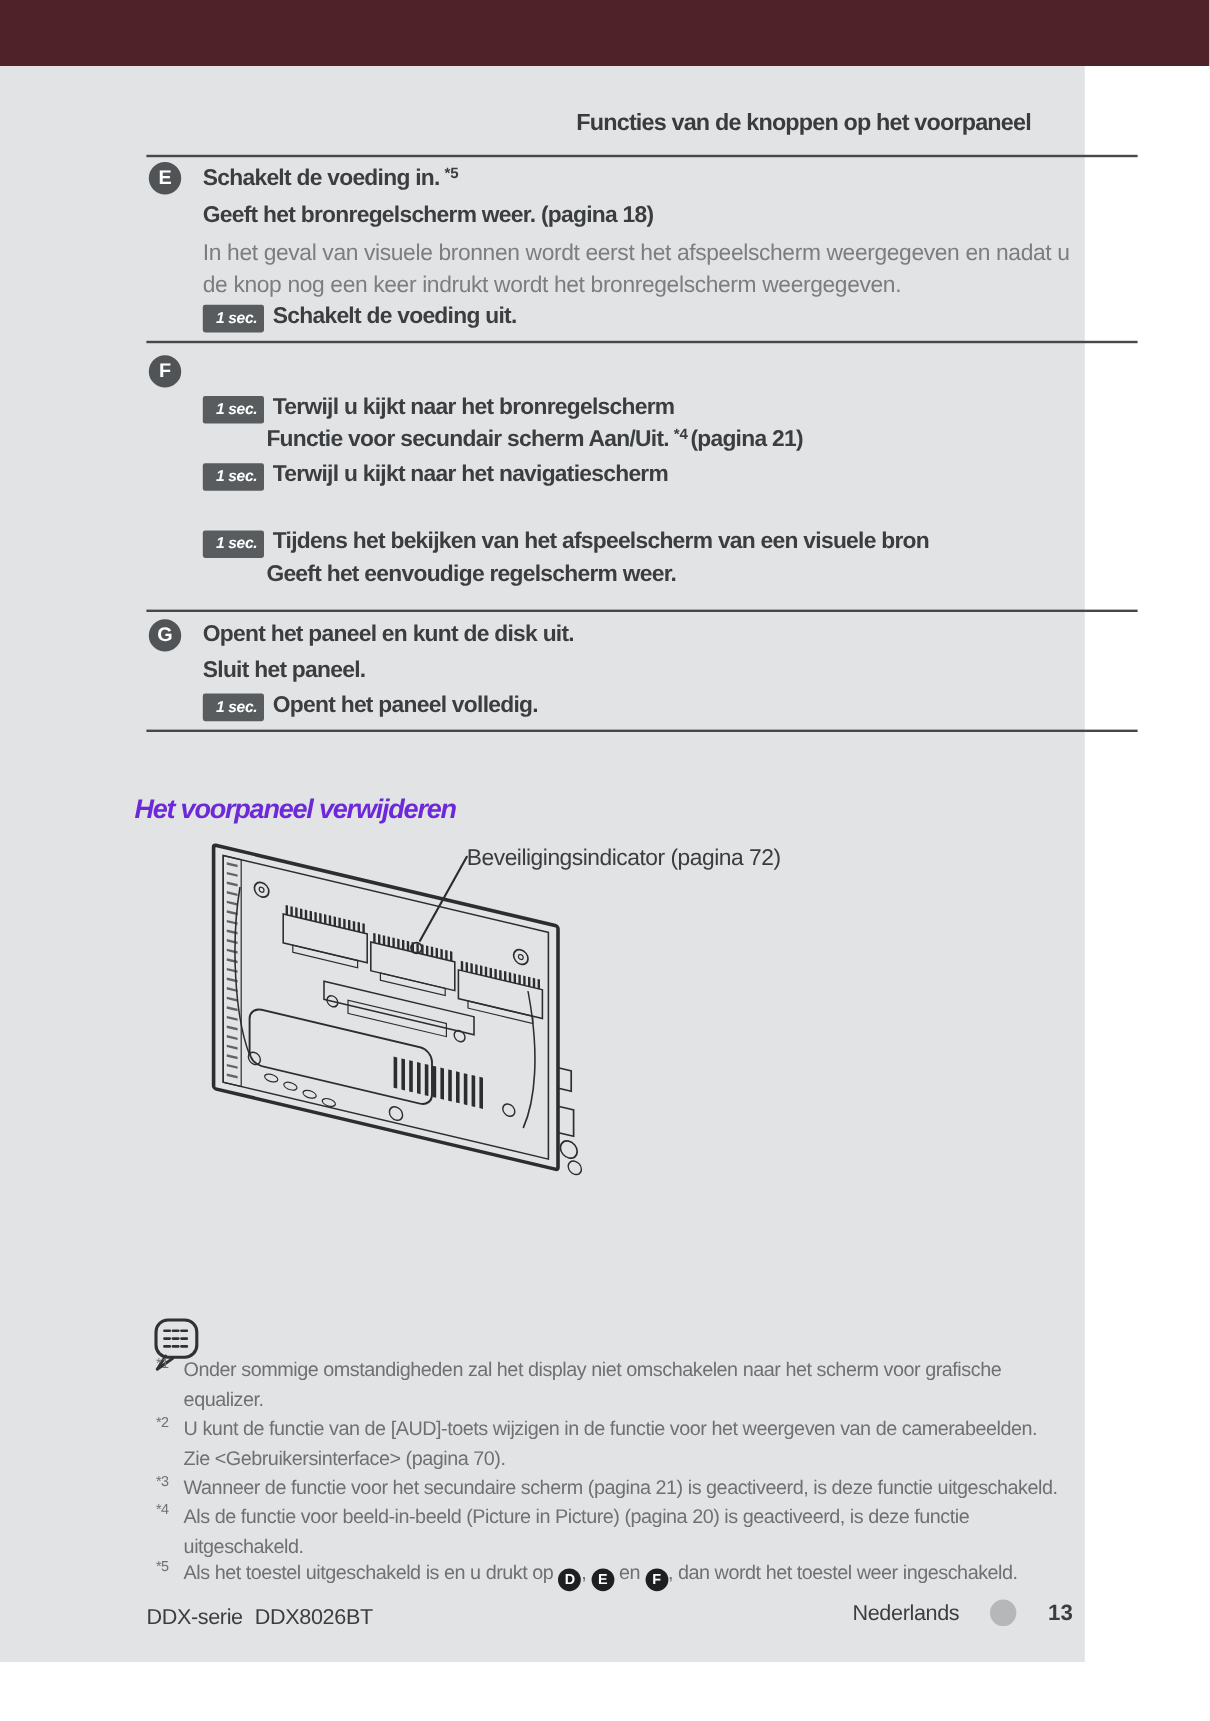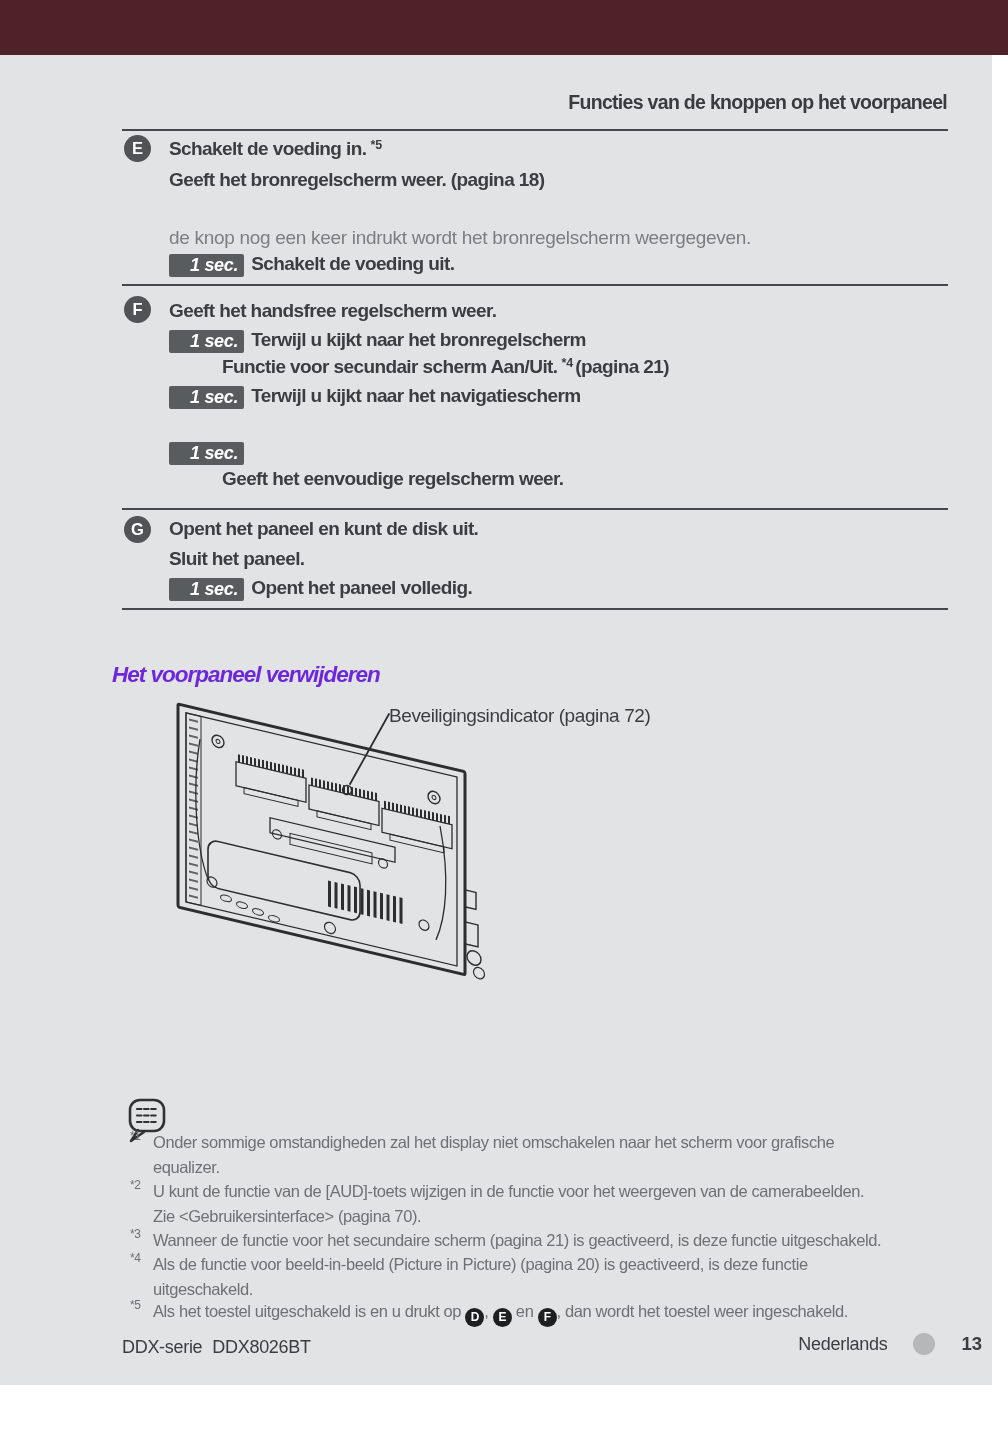--- a/index.html
+++ b/index.html
@@ -1,31 +1,31 @@
 <!DOCTYPE html>
 <html><head>
 <meta charset="utf-8">
 <style>
   html,body{margin:0;padding:0;background:#ffffff;}
   .screen{position:relative;width:1008px;height:1434px;background:#ffffff;overflow:hidden;
           font-family:"Liberation Sans","DejaVu Sans",sans-serif;}
   .topbar{position:absolute;left:0;top:0;width:1008px;height:55px;background:#4f2129;}
-  .page{position:absolute;left:0;top:55px;width:992px;height:1330px;background:#e2e3e4;}
+  .page{position:absolute;left:0;top:55px;width:904px;height:1330px;background:#e2e3e4;}
 
   .header-title{position:absolute;top:36px;right:45px;font-size:19.5px;font-weight:bold;
                 color:#393c3e;letter-spacing:-0.7px;white-space:nowrap;}
   .rule{position:absolute;left:122px;width:826px;height:2px;background:#46494c;}
 
   .kc{position:absolute;width:27px;height:27px;border-radius:50%;background:#515457;color:#fff;
       font-size:16.5px;font-weight:bold;display:flex;align-items:center;justify-content:center;}
   .bl{position:absolute;font-size:19px;font-weight:bold;color:#3b3e40;letter-spacing:-0.6px;white-space:nowrap;}
   .dl{position:absolute;font-size:19px;color:#7b7e81;letter-spacing:-0.3px;white-space:nowrap;}
   .row{position:absolute;display:flex;align-items:flex-start;}
-  .badge{display:inline-block;background:#595c5e;color:#fff;font-size:18px;font-weight:bold;font-style:italic;
-         line-height:16px;padding:3px 6px 4px 21px;border-radius:2px;margin-right:7px;margin-top:1px;
+  .badge{display:inline-block;background:#595c5e;color:#fff;font-size:13px;font-weight:bold;font-style:italic;
+         line-height:16px;padding:3px 6px 4px 11px;border-radius:2px;margin-right:7px;margin-top:1px;
          letter-spacing:-0.3px;white-space:nowrap;}
   .row .bt{font-size:19px;font-weight:bold;color:#3b3e40;letter-spacing:-0.6px;white-space:nowrap;}
   .sup{font-size:12.5px;position:relative;top:-6px;margin:0 2px 0 4px;letter-spacing:0;}
 
   .heading{position:absolute;left:112px;top:607px;font-size:22.5px;font-weight:bold;font-style:italic;
            color:#6d28d9;letter-spacing:-1px;white-space:nowrap;}
   .callout{position:absolute;left:389px;top:650px;font-size:19px;color:#3a3d3f;letter-spacing:-0.4px;white-space:nowrap;}
   .diagram{position:absolute;left:150px;top:640px;}
   .noteicon{position:absolute;left:127px;top:1041px;}
 
@@ -54,48 +54,49 @@
     <div class="header-title">Functies van de knoppen op het voorpaneel</div>
     <div class="rule" style="top:74px"></div>
 
     <div class="kc" style="left:124px;top:80px">
       <span>E</span>
     </div>
     <div class="bl" style="left:169px;top:83px">
       <span>Schakelt de voeding in.</span><span class="sup">*5</span>
     </div>
     <div class="bl" style="left:169px;top:114px">Geeft het bronregelscherm weer. (pagina 18)</div>
+    <div class="dl" style="left:169px;top:146px">In het geval van visuele bronnen wordt eerst het afspeelscherm weergegeven en nadat u</div>
     <div class="dl" style="left:169px;top:172px">de knop nog een keer indrukt wordt het bronregelscherm weergegeven.</div>
     <div class="row" style="left:169px;top:198px">
       <span class="badge">1 sec.</span>
       <span class="bt">Schakelt de voeding uit.</span>
     </div>
 
     <div class="rule" style="top:229px"></div>
 
     <div class="kc" style="left:124px;top:241px">
       <span>F</span>
     </div>
-    <div class="bl" style="left:169px;top:245px">Geeft het handsfree regelscherm weer.</div>
 
     <div class="row" style="left:169px;top:274px">
       <span class="badge">1 sec.</span>
       <span class="bt">Terwijl u kijkt naar het bronregelscherm</span>
     </div>
     <div class="bl" style="left:222px;top:301px">
       <span>Functie voor secundair scherm Aan/Uit.</span><span class="sup">*4</span><span>(pagina 21)</span>
     </div>
 
     <div class="row" style="left:169px;top:330px">
       <span class="badge">1 sec.</span>
       <span class="bt">Terwijl u kijkt naar het navigatiescherm</span>
     </div>
 
     <div class="row" style="left:169px;top:386px">
       <span class="badge">1 sec.</span>
+      <span class="bt">Tijdens het bekijken van het afspeelscherm van een visuele bron</span>
     </div>
     <div class="bl" style="left:222px;top:413px">Geeft het eenvoudige regelscherm weer.</div>
 
     <div class="rule" style="top:453px"></div>
 
     <div class="kc" style="left:124px;top:461px">
       <span>G</span>
     </div>
     <div class="bl" style="left:169px;top:463px">Opent het paneel en kunt de disk uit.</div>
     <div class="bl" style="left:169px;top:493px">Sluit het paneel.</div>

